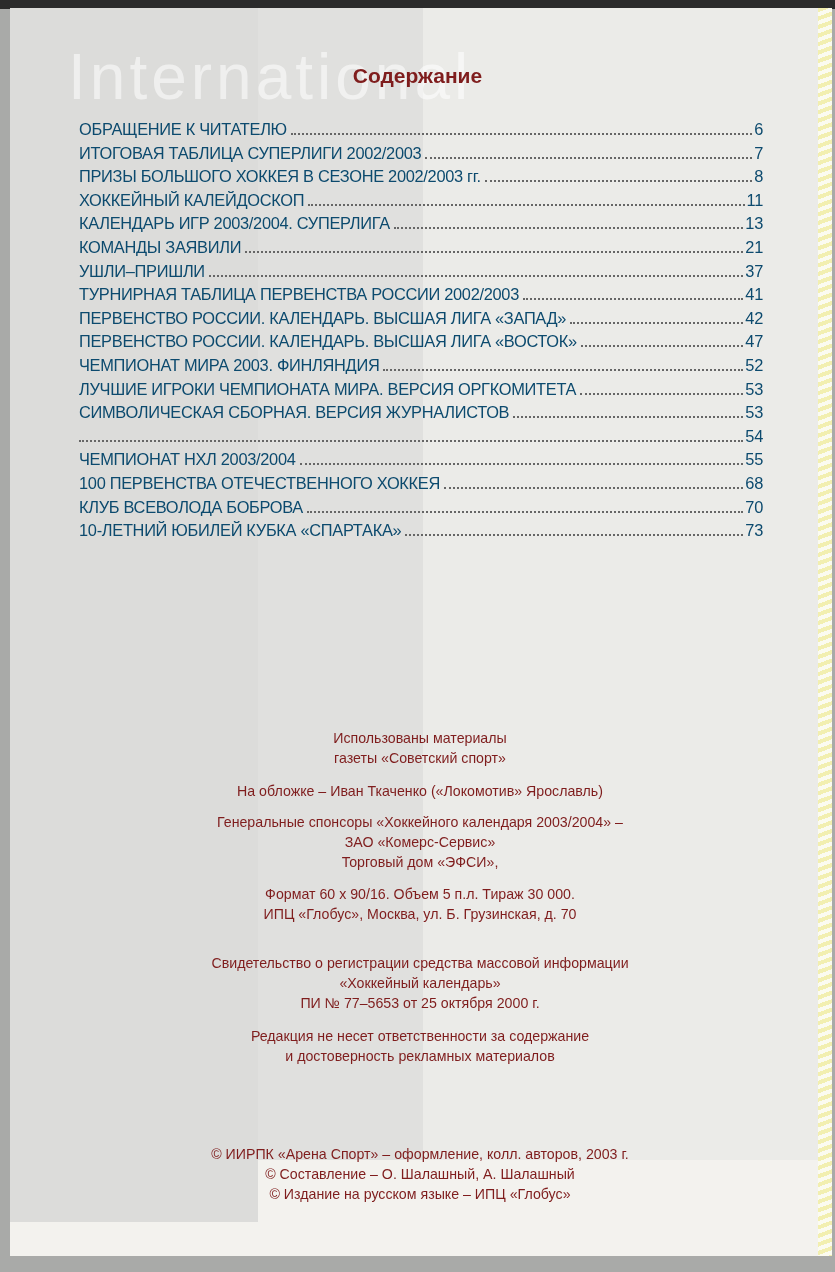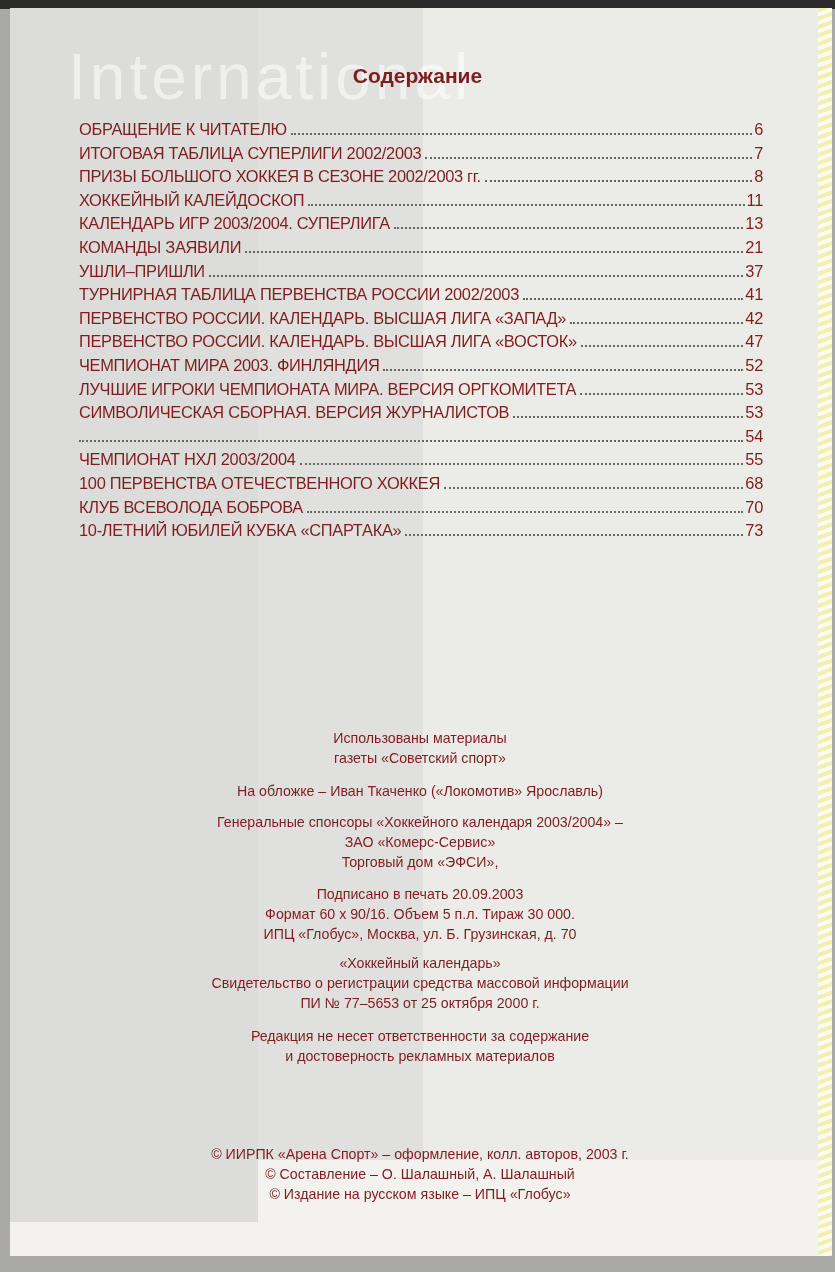--- a/index.html
+++ b/index.html
@@ -7,21 +7,21 @@
   .topbar{position:absolute;left:0;top:0;width:835px;height:9px;background:#2b2b2b;}
   .page{position:absolute;left:10px;top:8px;width:808px;height:1248px;background:#f3f2ee;}
   .shade-left{position:absolute;left:10px;top:8px;width:248px;height:1214px;background:#dcdcda;}
   .shade-mid{position:absolute;left:258px;top:8px;width:165px;height:1152px;background:#e0e0de;}
   .shade-right{position:absolute;left:423px;top:8px;width:395px;height:1152px;background:#ebebe8;}
   .spine{position:absolute;left:818px;top:8px;width:14px;height:1248px;background:repeating-linear-gradient(160deg,#f2efb0 0 4px,#fbfbf0 4px 8px);}
   .ghost{position:absolute;color:rgba(255,255,255,0.55);font-size:64px;letter-spacing:4px;white-space:nowrap;}
   .ghost.left{left:68px;top:40px;}
   .title{position:absolute;left:0;width:835px;top:64px;text-align:center;font-weight:bold;font-size:21px;color:#7f1d1d;}
   .toc{position:absolute;left:79px;top:120px;width:684px;}
-  .toc-row{display:flex;align-items:baseline;height:23.6px;font-size:16.4px;color:#7f1d1d;letter-spacing:-0.3px;}
+  .toc-row{display:flex;align-items:baseline;height:23.6px;font-size:16.4px;color:#0c4a6e;letter-spacing:-0.3px;}
   .toc-row .lbl{white-space:nowrap;padding-right:4px;}
   .toc-row .dots{flex:1;border-bottom:2px dotted #666;margin-bottom:4px;min-width:8px;}
   .toc-row .pg{padding-left:2px;white-space:nowrap;}
   .imprint{position:absolute;left:160px;width:520px;text-align:center;font-size:14.2px;color:#7f1d1d;line-height:20px;}
   .imprint p{margin:0;}
 </style>
 </head>
 <body>
 
 <div class="topbar"></div>
@@ -132,27 +132,26 @@
 </div>
 <div class="imprint" style="top:781px;">
   <p>На обложке – Иван Ткаченко («Локомотив» Ярославль)</p>
 </div>
 <div class="imprint" style="top:812px;left:150px;width:540px;">
   <p>Генеральные спонсоры «Хоккейного календаря 2003/2004» –</p>
   <p>ЗАО «Комерс-Сервис»</p>
   <p>Торговый дом «ЭФСИ»,</p>
 </div>
 <div class="imprint" style="top:884px;">
-  <p>Подписано в печать 20.09.2003</p>
   <p>Формат 60 x 90/16. Объем 5 п.л. Тираж 30 000.</p>
   <p>ИПЦ «Глобус», Москва, ул. Б. Грузинская, д. 70</p>
 </div>
 <div class="imprint" style="top:953px;left:150px;width:540px;">
+  <p>Свидетельство о регистрации средства массовой информации</p>
   <p>«Хоккейный календарь»</p>
-  <p>Свидетельство о регистрации средства массовой информации</p>
   <p>ПИ № 77–5653 от 25 октября 2000 г.</p>
 </div>
 <div class="imprint" style="top:1026px;">
   <p>Редакция не несет ответственности за содержание</p>
   <p>и достоверность рекламных материалов</p>
 </div>
 <div class="imprint" style="top:1144px;left:150px;width:540px;">
   <p>© ИИРПК «Арена Спорт» – оформление, колл. авторов, 2003 г.</p>
   <p>© Составление – О. Шалашный, А. Шалашный</p>
   <p>© Издание на русском языке – ИПЦ «Глобус»</p>

